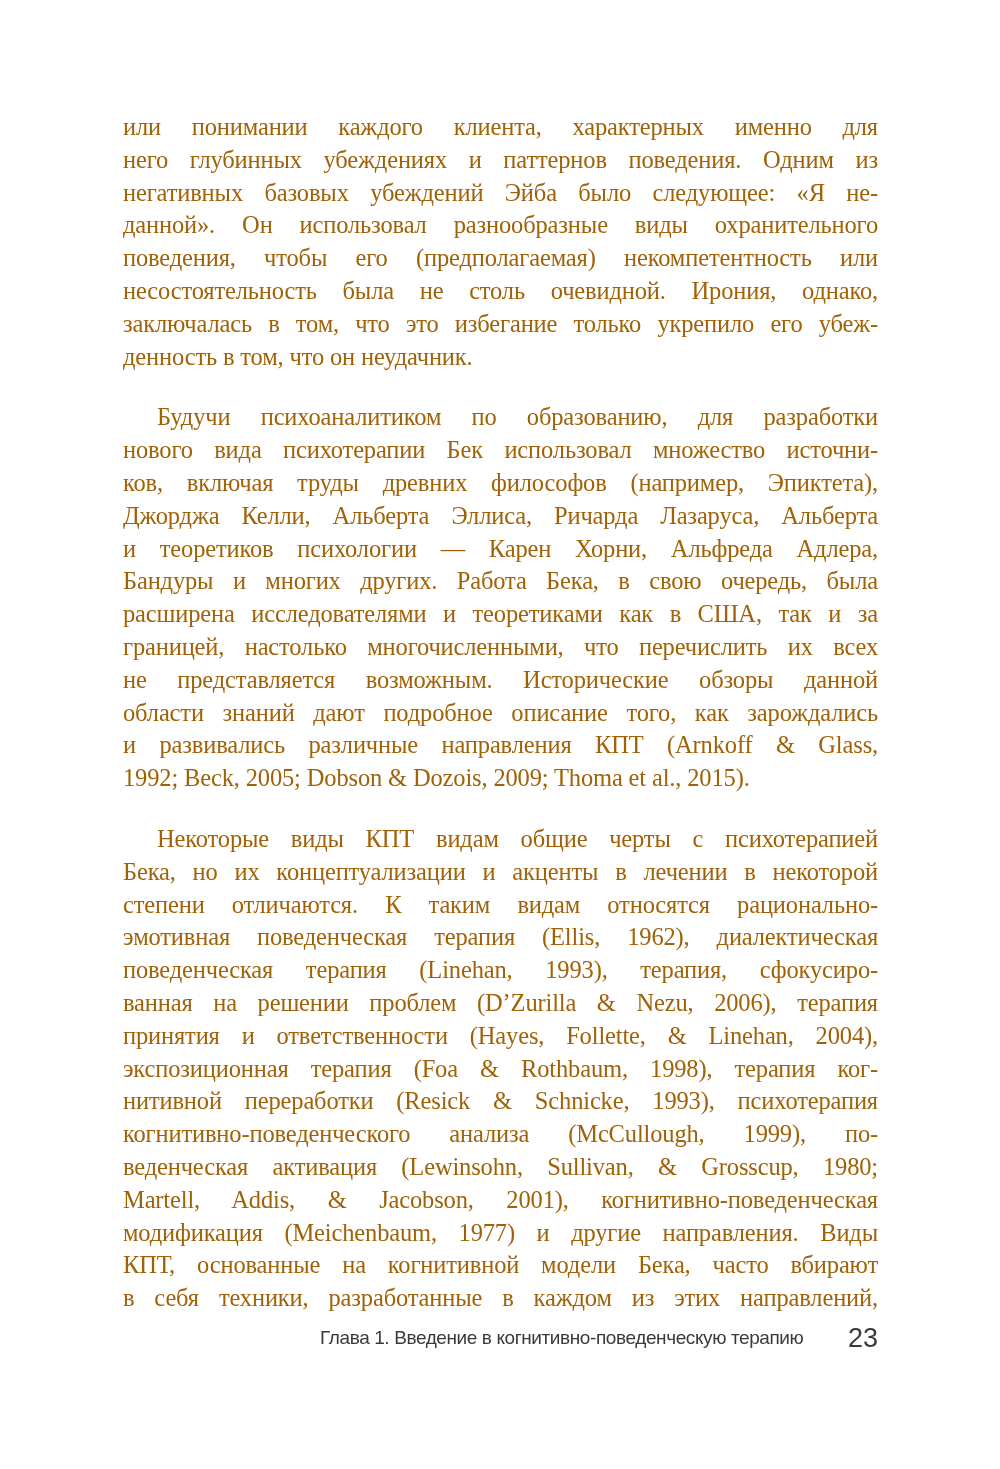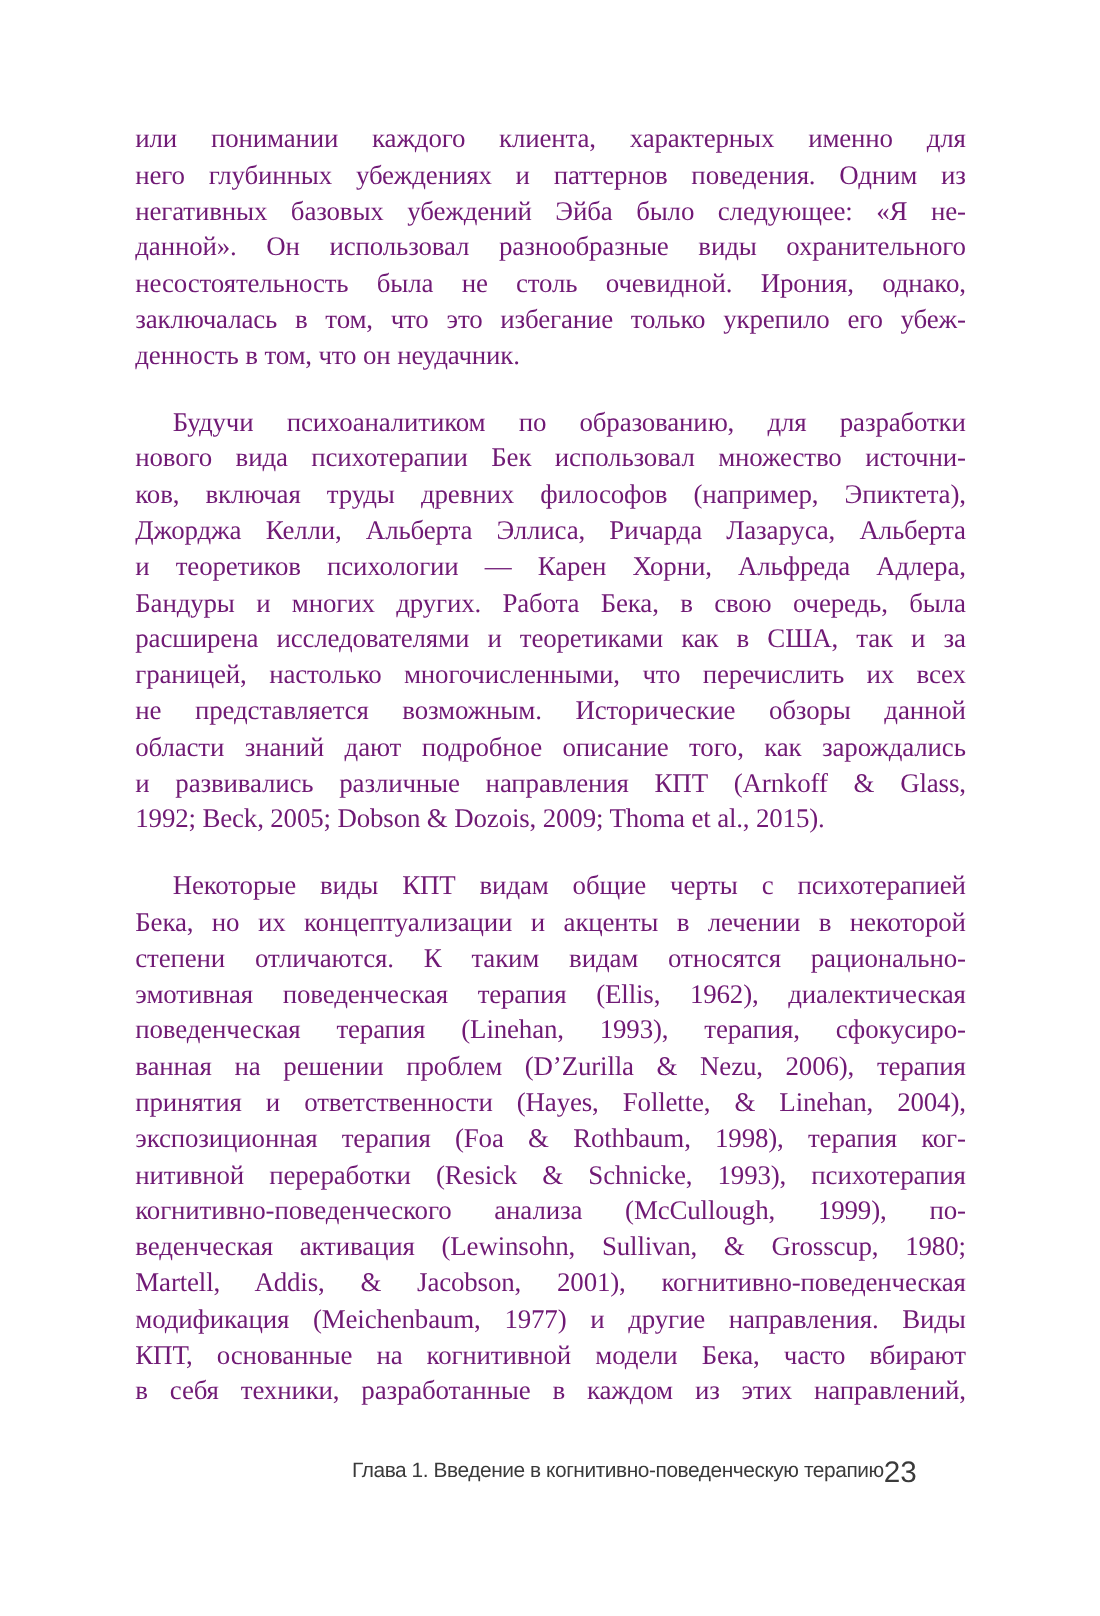--- a/index.html
+++ b/index.html
@@ -25,40 +25,41 @@
     left: 123px;
     top: 111px;
     width: 755px;
   }
   .line {
     display: block;
     height: 32.8px;
     line-height: 32.8px;
     font-family: "Liberation Serif", "DejaVu Serif", serif;
     font-size: 24.5px;
-    color: #701a75;
+    color: #a16207;
     text-align: justify;
     text-align-last: justify;
     white-space: nowrap;
     letter-spacing: -0.15px;
   }
   .line.last {
     text-align-last: left;
   }
   .line.indent {
     padding-left: 34px;
     margin-top: 28px;
   }
   .footer {
     position: absolute;
     left: 320px;
     top: 1322px;
     width: 558px;
     height: 32px;
     display: flex;
+    justify-content: space-between;
     align-items: center;
     font-family: "Liberation Sans", "DejaVu Sans", sans-serif;
     color: #3a3a3a;
   }
   .footer-title {
     font-size: 19px;
     letter-spacing: -0.4px;
   }
   .footer-page {
     font-size: 27px;
@@ -68,20 +69,21 @@
 <body>
 
 <div class="page">
   <div class="text-column">
 
     <div>
       <span class="line">или понимании каждого клиента, характерных именно для</span>
       <span class="line">него глубинных убеждениях и паттернов поведения. Одним из</span>
       <span class="line">негативных базовых убеждений Эйба было следующее: «Я не-</span>
       <span class="line">данной». Он использовал разнообразные виды охранительного</span>
+      <span class="line">поведения, чтобы его (предполагаемая) некомпетентность или</span>
       <span class="line">несостоятельность была не столь очевидной. Ирония, однако,</span>
       <span class="line">заключалась в том, что это избегание только укрепило его убеж-</span>
       <span class="line last">денность в том, что он неудачник.</span>
     </div>
 
     <div>
       <span class="line indent">Будучи психоаналитиком по образованию, для разработки</span>
       <span class="line">нового вида психотерапии Бек использовал множество источни-</span>
       <span class="line">ков, включая труды древних философов (например, Эпиктета),</span>
       <span class="line">Джорджа Келли, Альберта Эллиса, Ричарда Лазаруса, Альберта</span>

